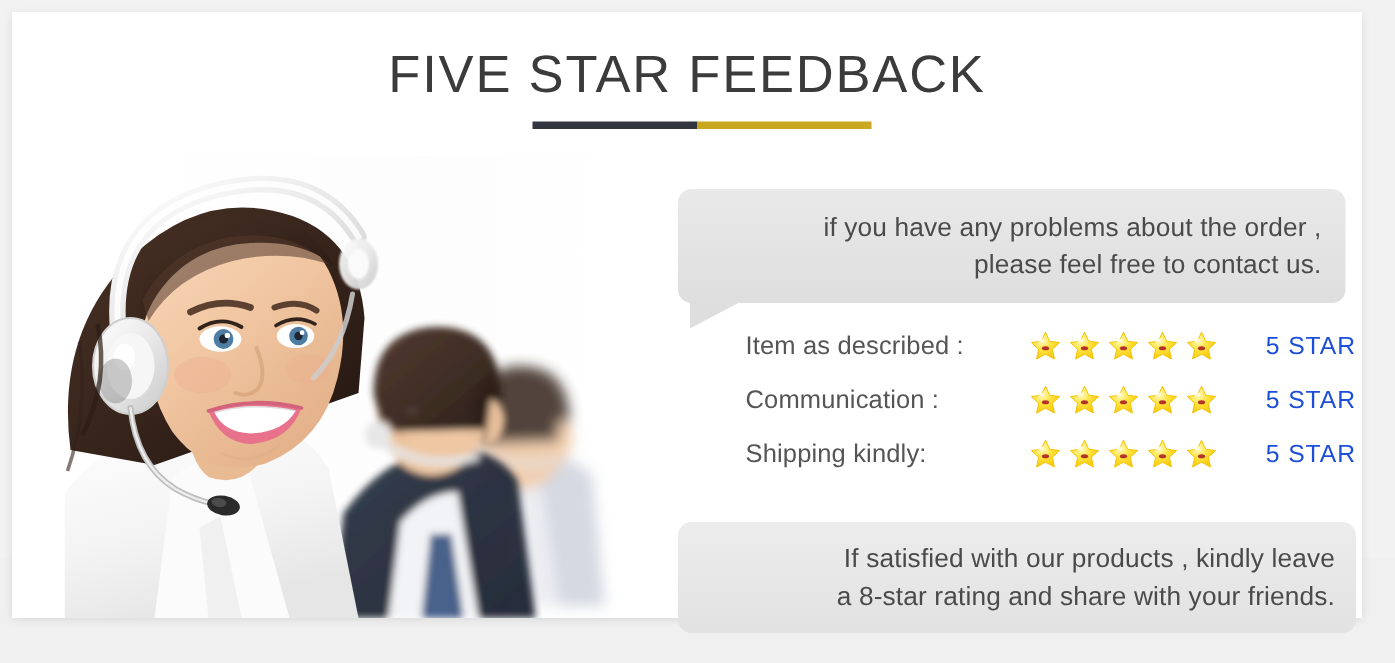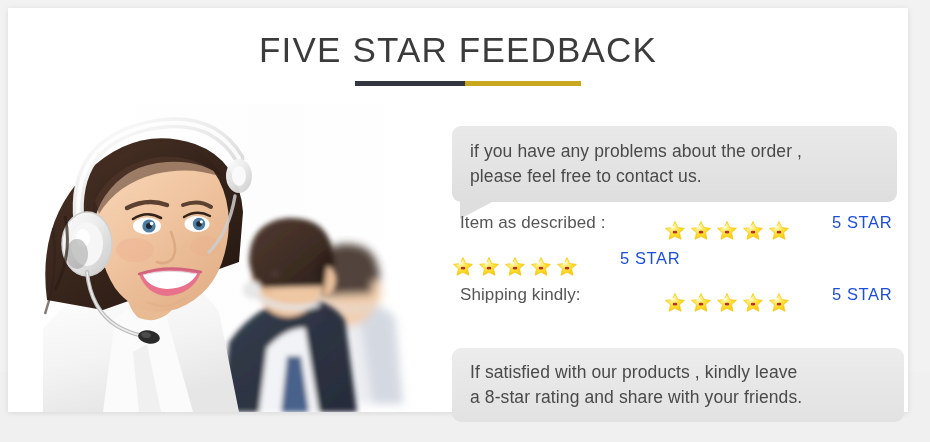--- a/index.html
+++ b/index.html
@@ -108,33 +108,35 @@
     border-right: 34px solid transparent;
   }
   .bubble-bottom {
     position: absolute;
     left: 444px;
     top: 340px;
     width: 452px;
     background: linear-gradient(180deg,#ececec 0%, #e2e2e2 100%);
     padding: 12px 14px 12px 18px;
   }
-  .bubble-line { display: block; white-space: nowrap; }
+  .bubble-line { display: block; white-space: nowrap; text-align: right; }
 
   
   .ratings {
     position: absolute;
     left: 444px;
     top: 205px;
     width: 452px;
   }
   .rating-row {
     position: relative;
     height: 36px;
     display: flex;
+    align-items: center;
+    margin-left: 37px;
   }
   .rating-label {
     width: 212px;
     font-size: 17px;
     color: #555555;
     white-space: nowrap;
     padding-left: 8px;
     box-sizing: border-box;
     letter-spacing: 0.1px;
   }
@@ -356,20 +358,21 @@
           <svg class="star" viewBox="0 0 24 24">
               <path d="M12 1.6 L15.1 8.2 L22.3 9.1 L17.0 14.0 L18.5 21.1 L12 17.6 L5.5 21.1 L7.0 14.0 L1.7 9.1 L8.9 8.2 Z" fill="url(#sg1)" stroke="#f2c200" stroke-width="0.7" stroke-linejoin="round"></path>
               <ellipse cx="12" cy="13.3" rx="2.6" ry="1.5" fill="#b5322a"></ellipse>
               <ellipse cx="8.7" cy="7.4" rx="2.1" ry="1.4" fill="#fffde7" opacity="0.85"></ellipse>
             </svg>
         </div>
         <div class="rating-value">5 STAR</div>
       </div>
 
       <div class="rating-row">
+        <div class="rating-label">Communication :</div>
         <div class="stars">
           <svg class="star" viewBox="0 0 24 24">
               <path d="M12 1.6 L15.1 8.2 L22.3 9.1 L17.0 14.0 L18.5 21.1 L12 17.6 L5.5 21.1 L7.0 14.0 L1.7 9.1 L8.9 8.2 Z" fill="url(#sg1)" stroke="#f2c200" stroke-width="0.7" stroke-linejoin="round"></path>
               <ellipse cx="12" cy="13.3" rx="2.6" ry="1.5" fill="#b5322a"></ellipse>
               <ellipse cx="8.7" cy="7.4" rx="2.1" ry="1.4" fill="#fffde7" opacity="0.85"></ellipse>
             </svg>
           <svg class="star" viewBox="0 0 24 24">
               <path d="M12 1.6 L15.1 8.2 L22.3 9.1 L17.0 14.0 L18.5 21.1 L12 17.6 L5.5 21.1 L7.0 14.0 L1.7 9.1 L8.9 8.2 Z" fill="url(#sg1)" stroke="#f2c200" stroke-width="0.7" stroke-linejoin="round"></path>
               <ellipse cx="12" cy="13.3" rx="2.6" ry="1.5" fill="#b5322a"></ellipse>
               <ellipse cx="8.7" cy="7.4" rx="2.1" ry="1.4" fill="#fffde7" opacity="0.85"></ellipse>

